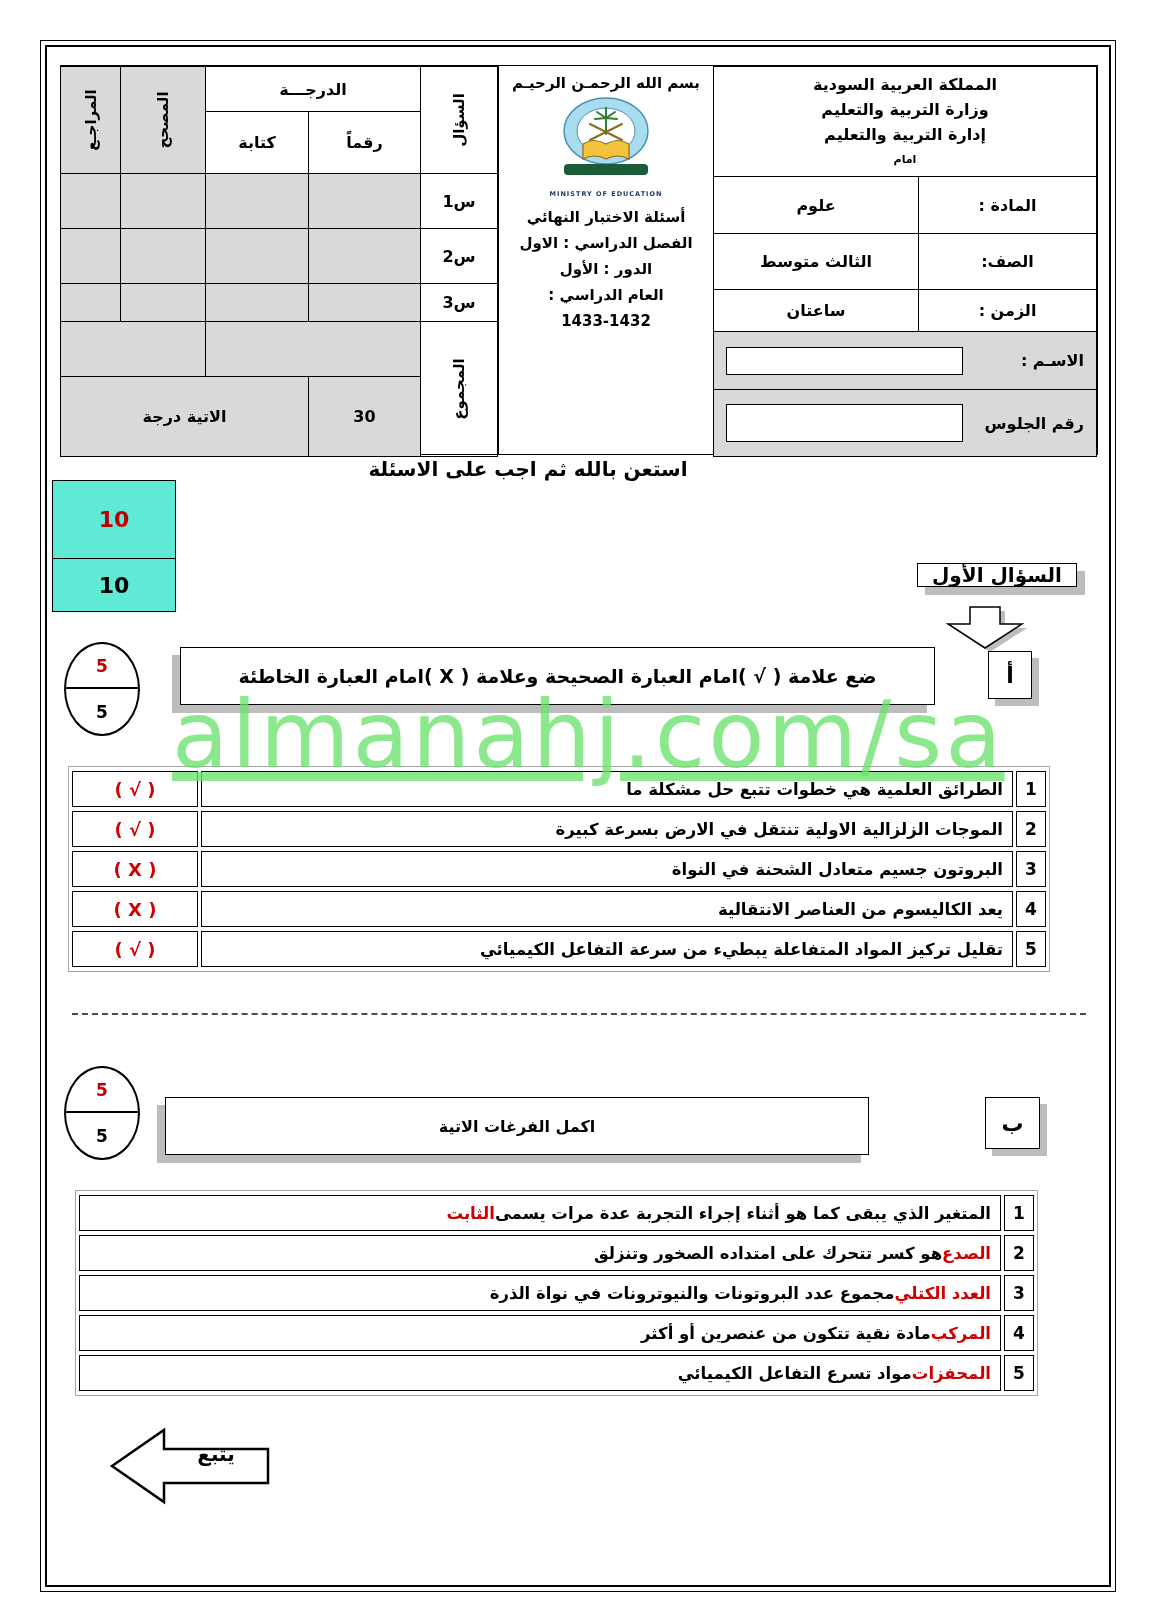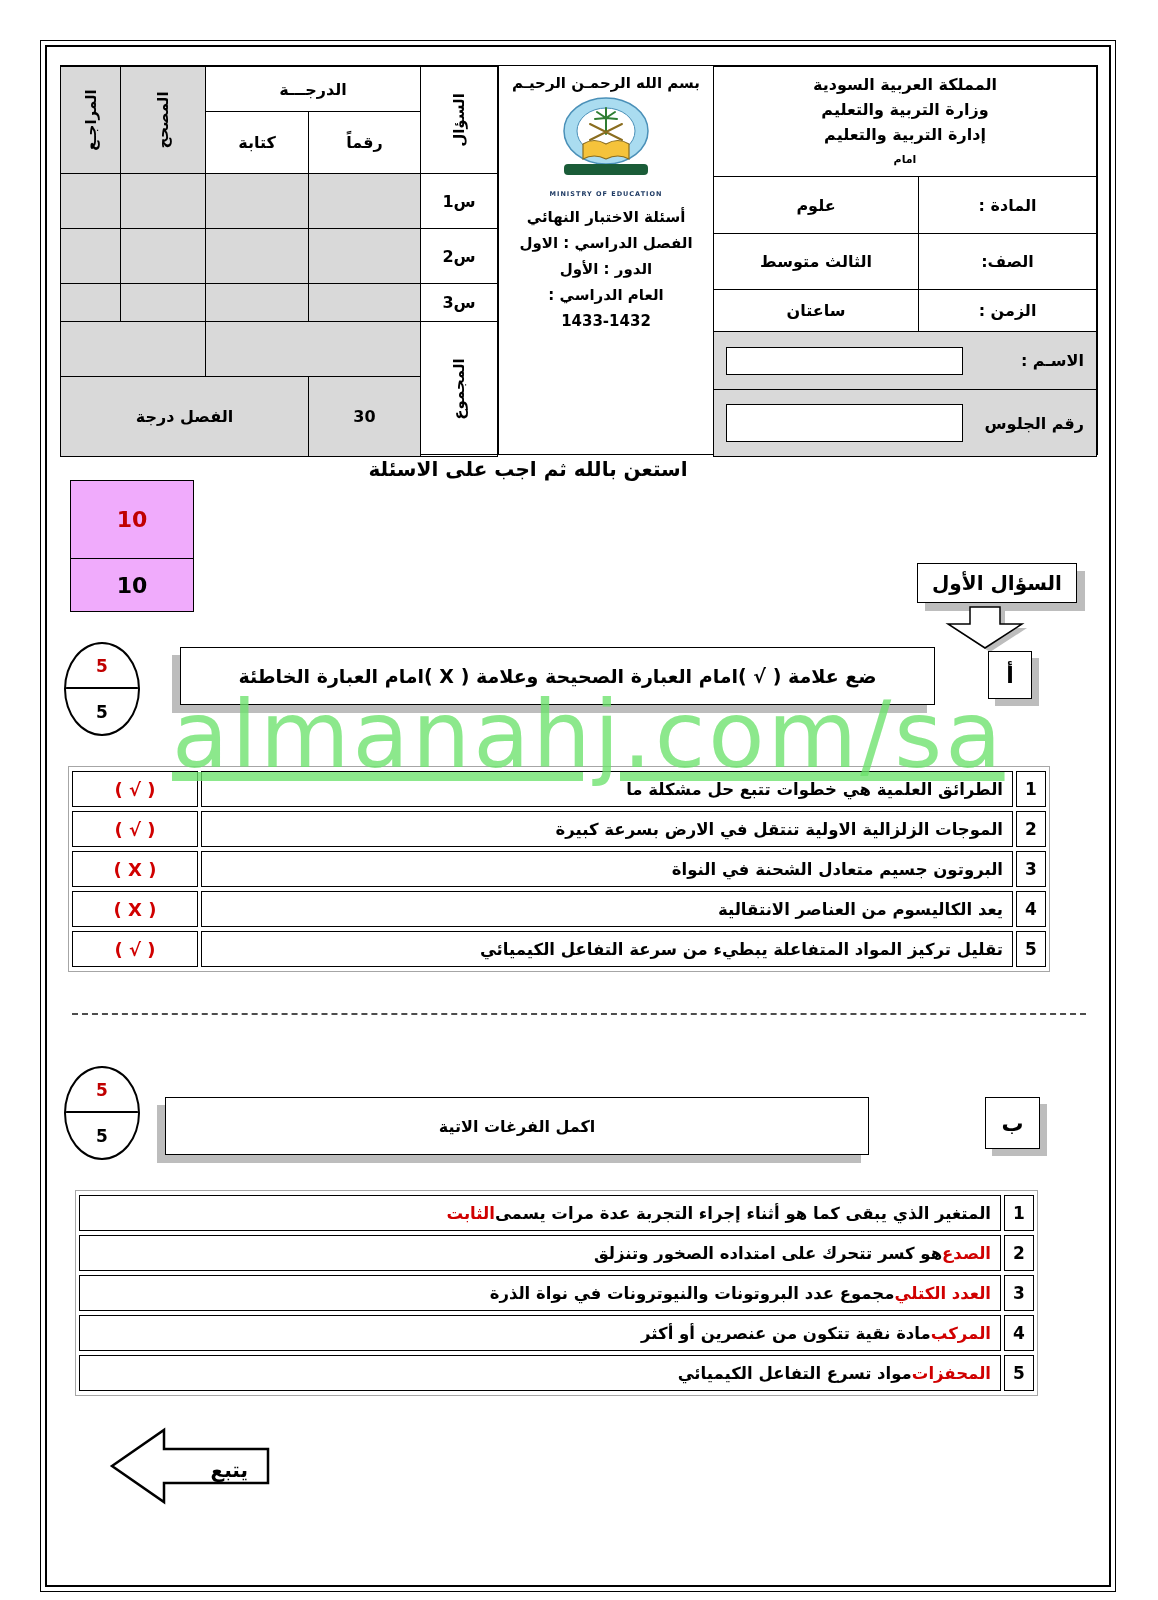--- a/index.html
+++ b/index.html
@@ -34,26 +34,26 @@
   .logo-caption { font-size:6.5px; letter-spacing:1px; color:#1f3b64; font-weight:bold; }
   .center-lines { margin-top:6px; font-weight:bold; font-size:15px; line-height:26px; }
   .year-ltr { direction:ltr; unicode-bidi:bidi-override; }
 
   .blk-grades { width:437px; height:100%; }
   .blk-grades table { width:100%; }
 
   
   .pray { position:absolute; left:88px; top:457px; width:880px; text-align:center; font-weight:bold; font-size:20px; }
 
-  .score-box { position:absolute; left:70px; top:480px; width:124px; border:1px solid #000; background:#f0abfc; }
+  .score-box { position:absolute; left:52px; top:480px; width:124px; border:1px solid #000; background:#5eead4; }
   .score-top { height:78px; border-bottom:1px solid #000; display:flex; align-items:center; justify-content:center; font-weight:bold; font-size:22px; color:#c00000; }
   .score-bottom { height:52px; display:flex; align-items:center; justify-content:center; font-weight:bold; font-size:22px; color:#000; }
 
   .shadow-box { border:1px solid #000; background:#fff; display:flex; align-items:center; justify-content:center; font-weight:bold; }
-  .q1-box { position:absolute; left:917px; top:563px; width:160px; height:40px; font-size:20px; box-shadow:8px 8px 0 #bdbdbd; }
+  .q1-box { position:absolute; left:917px; top:563px; width:160px; height:24px; font-size:20px; box-shadow:8px 8px 0 #bdbdbd; }
   .down-arrow { position:absolute; left:943px; top:606px; }
   .a-box { position:absolute; left:988px; top:651px; width:44px; height:48px; font-size:22px; box-shadow:7px 7px 0 #bdbdbd; }
   .a-inst { position:absolute; left:180px; top:647px; width:755px; height:58px; font-size:19px; box-shadow:-8px 8px 0 #bdbdbd; }
   .b-box { position:absolute; left:985px; top:1097px; width:55px; height:52px; font-size:22px; box-shadow:7px 7px 0 #bdbdbd; }
   .b-title { position:absolute; left:165px; top:1097px; width:704px; height:58px; font-size:16px; box-shadow:-8px 8px 0 #bdbdbd; }
 
   .oval { position:absolute; width:76px; height:94px; border:2px solid #000; border-radius:50%; overflow:hidden; background:#fff; }
   .oval-a { left:64px; top:642px; }
   .oval-b { left:64px; top:1066px; }
   .oval .top { height:50%; border-bottom:2px solid #000; display:flex; align-items:center; justify-content:center; font-weight:bold; font-size:17px; color:#c00000; }
@@ -67,21 +67,21 @@
   .qrow { display:flex; gap:3px; margin-bottom:4px; height:36px; direction:rtl; }
   .qrow:last-child { margin-bottom:0; }
   .qrow .num { width:30px; border:1px solid #000; display:flex; align-items:center; justify-content:center; font-weight:bold; font-size:17px; background:#fff; }
   .qrow .stmt { flex:1; border:1px solid #000; display:flex; align-items:center; padding:0 9px; font-weight:bold; font-size:16.5px; background:#fff; }
   .qrow .ans { width:126px; border:1px solid #000; display:flex; align-items:center; justify-content:center; font-weight:bold; font-size:18px; color:#d00000; background:#fff; }
   .red { color:#d00000; }
 
   .divider { position:absolute; left:72px; top:1013px; width:1014px; border-top:2px dashed #4d4d4d; }
 
   .continue { position:absolute; left:106px; top:1422px; width:168px; height:90px; }
-  .continue .label { position:absolute; left:78px; top:36px; width:64px; font-weight:bold; font-size:20px; }
+  .continue .label { position:absolute; left:78px; top:20px; width:64px; text-align:center; font-weight:bold; font-size:20px; }
 </style>
 </head>
 <body>
 
 <div class="page">
   <div class="frame-outer"></div>
   <div class="frame-inner"></div>
 
   <div class="header">
 
@@ -203,21 +203,21 @@
         </tr>
         <tr style="height:55px">
           <td rowspan="2" class="vcell">
                 <span class="vert">المجموع</span>
               </td>
           <td colspan="2" class="g"></td>
           <td colspan="2" class="g"></td>
         </tr>
         <tr style="height:80px">
           <td class="g">30</td>
-          <td colspan="3" class="g">الفصل درجة</td>
+          <td colspan="3" class="g">الاتية درجة</td>
         </tr>
       </tbody>
         </table>
     </div>
   </div>
 
   <div class="pray">استعن بالله ثم اجب على الاسئلة</div>
 
   <div class="score-box">
     <div class="score-top">10</div>

